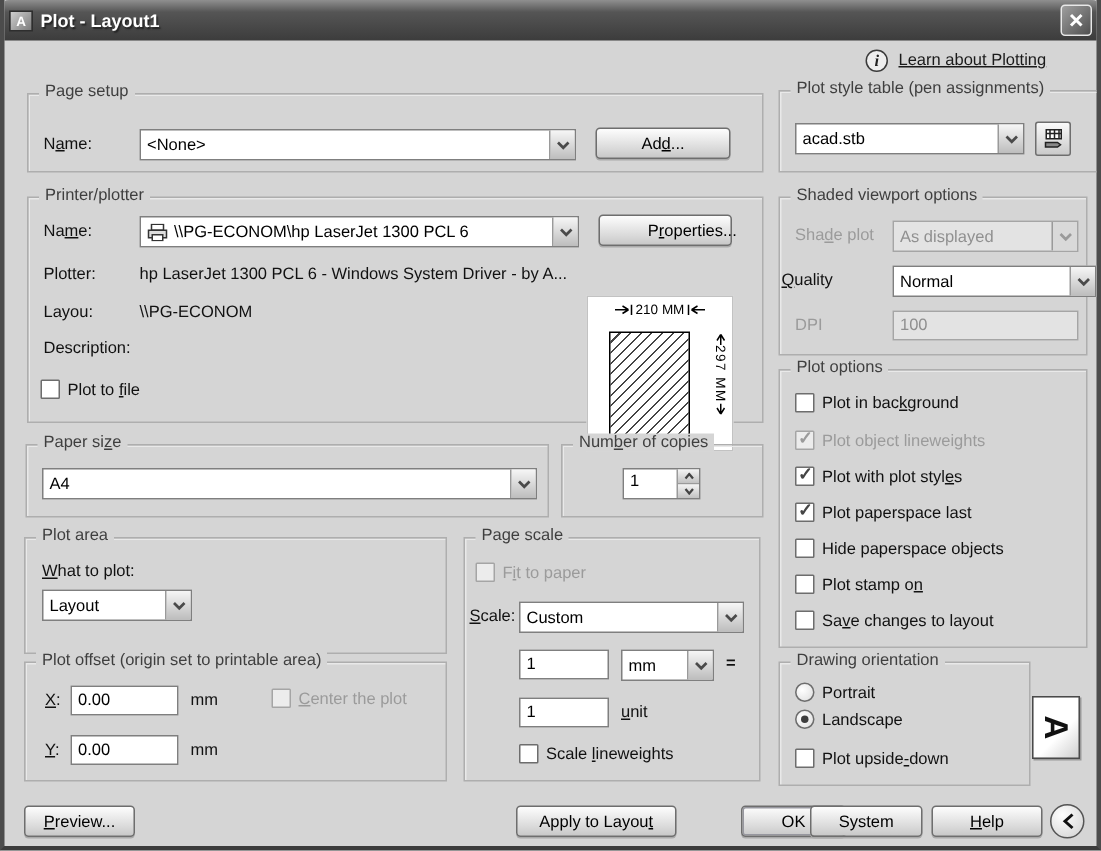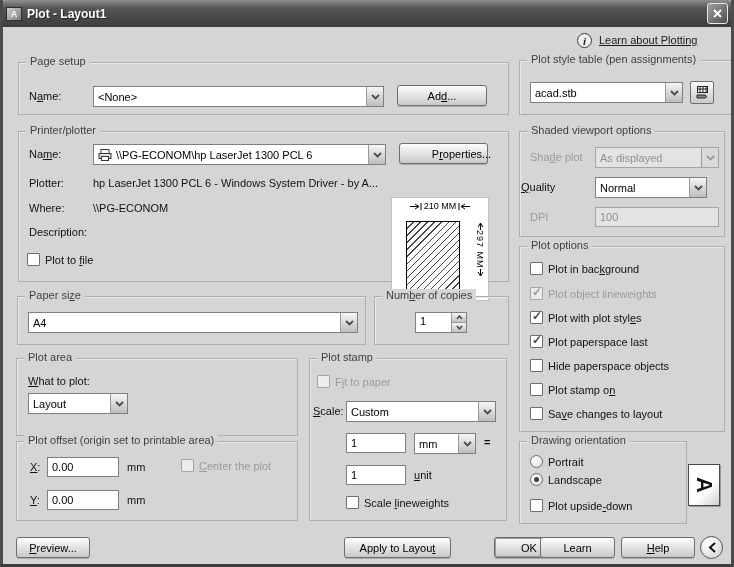--- a/index.html
+++ b/index.html
@@ -124,21 +124,21 @@
       <span class="dd">
         <svg width="9" height="6">
             <polyline points="1,1 4.5,4.5 8,1" fill="none" stroke="#4a4a4a" stroke-width="1.8"></polyline>
           </svg>
       </span>
     </div>
     <div class="btn" style="left:396px;top:116px;width:89px;padding-left:36px;">P<u>r</u>operties...</div>
 
     <span class="lbl" style="left:26px;top:150px;">Plotter:</span>
     <span class="lbl" style="left:90px;top:150px;">hp LaserJet 1300 PCL 6 - Windows System Driver - by A...</span>
-    <span class="lbl" style="left:26px;top:175px;">Where:</span>
+    <span class="lbl" style="left:26px;top:175px;">Layou:</span>
     <span class="lbl" style="left:90px;top:175px;">\\PG-ECONOM</span>
     <span class="lbl" style="left:26px;top:199px;">Description:</span>
     <span class="cb" style="left:24px;top:226px;"></span>
     <span class="lbl" style="left:42px;top:227px;">Plot to <u>f</u>ile</span>
 
     <div class="preview">
       <div class="dim-top">
         <svg width="12" height="7">
             <path d="M0 3.5 H9 M9 3.5 L5 1 M9 3.5 L5 6 M11 0 V7" stroke="#000" fill="none"></path>
           </svg>
@@ -209,21 +209,21 @@
     <span class="lbl" style="left:27px;top:434px;"><u>X</u>:</span>
     <input class="field" style="left: 44px; top: 430px; width: 72px;" value="0.00">
     <span class="lbl" style="left:124px;top:434px;">mm</span>
     <span class="cb dis" style="left:178px;top:432px;"></span>
     <span class="lbl dis" style="left:196px;top:433px;"><u>C</u>enter the plot</span>
     <span class="lbl" style="left:27px;top:467px;"><u>Y</u>:</span>
     <input class="field" style="left: 44px; top: 463px; width: 72px;" value="0.00">
     <span class="lbl" style="left:124px;top:467px;">mm</span>
 
     <div class="grp" style="left:306px;top:331px;width:198px;height:163px;">
-      <span class="grp-legend">Plot stamp</span>
+      <span class="grp-legend">Page scale</span>
     </div>
     <span class="cb dis" style="left:314px;top:348px;"></span>
     <span class="lbl dis" style="left:332px;top:349px;">F<u>i</u>t to paper</span>
     <span class="lbl" style="left:310px;top:378px;"><u>S</u>cale:</span>
     <div class="combo" style="left:343px;top:374px;width:150px;">
       <span class="val">Custom</span>
       <span class="dd">
         <svg width="9" height="6">
             <polyline points="1,1 4.5,4.5 8,1" fill="none" stroke="#4a4a4a" stroke-width="1.8"></polyline>
           </svg>
@@ -269,21 +269,21 @@
     <span class="lbl dis" style="left:527px;top:124px;">Sha<u>d</u>e plot</span>
     <div class="combo dis" style="left:592px;top:120px;width:124px;align-items:center;">
       <span class="val">As displayed</span>
       <span class="dd">
         <svg width="9" height="6">
             <polyline points="1,1 4.5,4.5 8,1" fill="none" stroke="#9a9a9a" stroke-width="1.8"></polyline>
           </svg>
       </span>
     </div>
     <span class="lbl" style="left:502px;top:154px;margin-left:16px;"><u>Q</u>uality</span>
-    <div class="combo" style="left:592px;top:150px;width:112px;">
+    <div class="combo" style="left:592px;top:150px;width:136px;">
       <span class="val">Normal</span>
       <span class="dd">
         <svg width="9" height="6">
             <polyline points="1,1 4.5,4.5 8,1" fill="none" stroke="#4a4a4a" stroke-width="1.8"></polyline>
           </svg>
       </span>
     </div>
     <span class="lbl dis" style="left:527px;top:184px;">DPI</span>
     <input class="field dis" style="left: 592px; top: 180px; width: 124px;" value="100">
 
@@ -314,21 +314,21 @@
     <span class="radio" style="left:527px;top:428px;"></span>
     <span class="lbl" style="left:545px;top:429px;">Portrait</span>
     <span class="radio sel" style="left:527px;top:446px;"></span>
     <span class="lbl" style="left:545px;top:447px;">Landscape</span>
     <span class="cb" style="left:527px;top:472px;"></span>
     <span class="lbl" style="left:545px;top:473px;">Plot upside<u>-</u>down</span>
 
     <div class="btn" style="left:13px;top:510px;width:74px;"><u>P</u>review...</div>
     <div class="btn" style="left:341px;top:510px;width:107px;">Apply to Layou<u>t</u></div>
     <div class="btn default" style="left:457px;top:510px;width:70px;margin-left:34px;">OK</div>
-    <div class="btn" style="left:537px;top:510px;width:75px;">Learn</div>
+    <div class="btn" style="left:537px;top:510px;width:75px;">System</div>
     <div class="btn" style="left:618px;top:510px;width:74px;"><u>H</u>elp</div>
     <div class="round-btn" style="top:509px;">
       <svg width="8" height="11">
         <polyline points="7,1 2,5.5 7,10" fill="none" stroke="#111" stroke-width="2"></polyline>
       </svg>
     </div>
 
   </div>
 </div>
 

